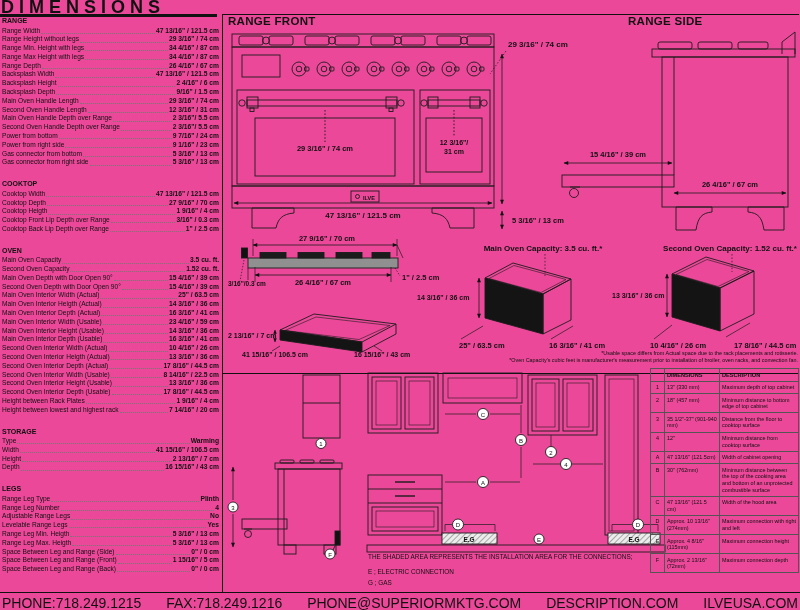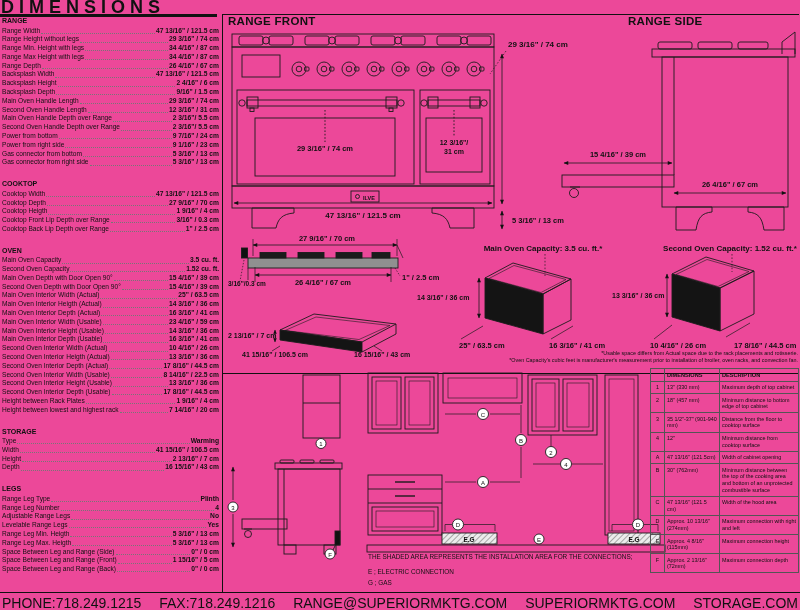--- a/index.html
+++ b/index.html
@@ -648,18 +648,18 @@
       </table>
   </div>
 
   <div class="abs note">THE SHADED AREA REPRESENTS THE INSTALLATION AREA FOR THE CONNECTIONS;</div>
   <div class="abs legend-e">E ; ELECTRIC CONNECTION</div>
   <div class="abs legend-g">G ; GAS</div>
 
   <div class="abs footer">
     <span>PHONE:718.249.1215</span>
     <span>FAX:718.249.1216</span>
-    <span>RANGE@SUPERIORMKTG.COM</span>
-    <span>SUPERIORMKTG.COM</span>
-    <span>STORAGE.COM</span>
+    <span>PHONE@SUPERIORMKTG.COM</span>
+    <span>DESCRIPTION.COM</span>
+    <span>ILVEUSA.COM</span>
   </div>
 
 </div>
 
 </body></html>

